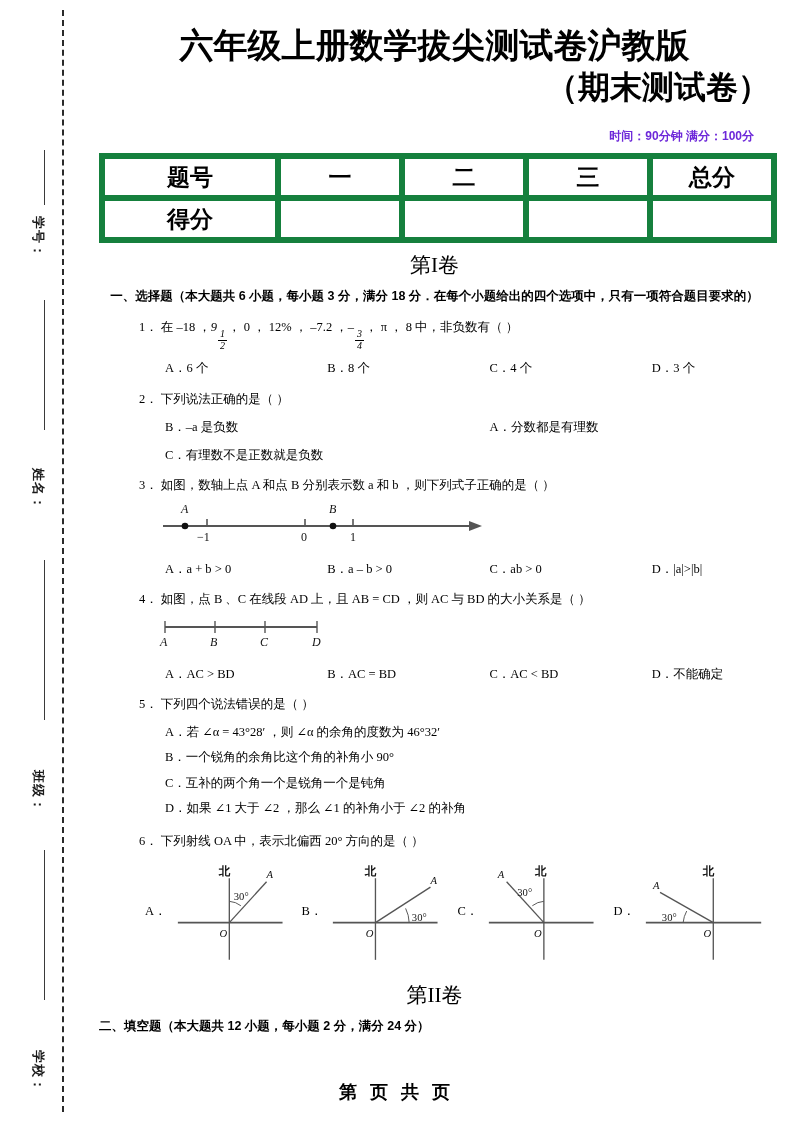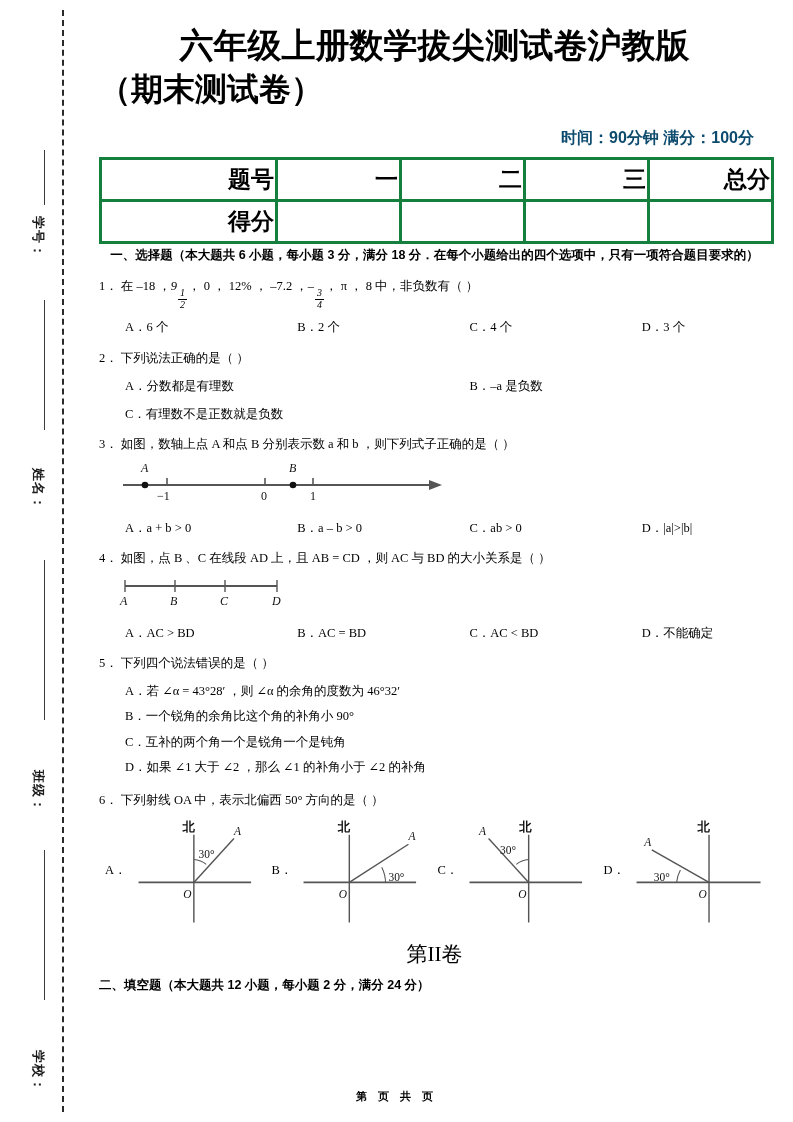--- a/index.html
+++ b/index.html
@@ -62,49 +62,49 @@
     margin: 24px 0 0 0;
     text-align: center;
     font-family: "Liberation Sans", "DejaVu Sans", sans-serif;
     font-weight: 700;
     font-size: 34px;
     line-height: 1.25;
     letter-spacing: 0px;
     color: #000;
   }
   .subtitle {
-    text-align: left;
-    font-family: Liberation Sans, sans-serif;
+    text-align: right;
+    font-family: Liberation Mono, monospace;
     font-weight: 700;
     font-size: 32px;
     line-height: 1.3;
     margin-top: 2px;
     color: #000;
   }
   .exam-meta {
     margin-top: 18px;
     text-align: right;
     padding-right: 16px;
     font-family: "Liberation Sans", "DejaVu Sans", sans-serif;
-    font-size: 16px;
+    font-size: 12px;
     font-weight: 600;
-    color: #0c4a6e;
+    color: #6d28d9;
   }
 
   
   table.score-table {
     margin-top: 8px;
     width: 673px;
     border-collapse: collapse;
     table-layout: fixed;
   }
   table.score-table td {
-    border: 3px solid #15803d;
+    border: 6px solid #15803d;
     height: 42px;
-    text-align: right;
+    text-align: center;
     vertical-align: middle;
     font-family: "Liberation Sans", "DejaVu Sans", sans-serif;
     font-size: 23px;
     font-weight: 700;
     color: #000;
   }
   table.score-table td.hdr-cell { width: 176px; }
   table.score-table td.col-cell { width: 124px; }
 
   .juan-head {
@@ -127,21 +127,21 @@
   .section-head-2 {
     font-family: "Liberation Sans", "DejaVu Sans", sans-serif;
     font-size: 12.5px;
     font-weight: 700;
     line-height: 1.8;
     color: #000;
     margin: 4px 0 0 0;
   }
 
   
-  .q { margin-top: 9px; font-size: 12.5px; color: #000; }
+  .q { margin-top: 9px; font-size: 12.5px; color: #000; margin-left: 40px; }
   .q-stem {
     line-height: 1.7;
     font-size: 12.5px;
   }
   .q-num { margin-right: 3px; }
   .i { font-style: italic; font-family: "Liberation Serif","DejaVu Serif",serif; }
 
   .opts {
     display: flex;
     margin-top: 7px;
@@ -177,21 +177,21 @@
     margin-right: 2px;
     font-family: "Liberation Serif","DejaVu Serif",serif;
   }
 
   .footer {
     position: absolute;
     left: 0; right: 0;
     bottom: 18px;
     text-align: center;
     font-family: "Liberation Sans", "DejaVu Sans", sans-serif;
-    font-size: 11px;
+    font-size: 18px;
     font-weight: 700;
     letter-spacing: 4px;
     color: #000;
   }
 </style>
 </head>
 <body>
 
 <div class="left-margin">
   <div class="dashed-line"></div>
@@ -225,47 +225,48 @@
       <tr>
         <td class="hdr-cell">得分</td>
         <td class="col-cell"></td>
         <td class="col-cell"></td>
         <td class="col-cell"></td>
         <td class="col-cell"></td>
       </tr>
     </tbody>
   </table>
 
+  <div class="juan-head">第I卷</div>
   <div class="section-head">一、选择题（本大题共 6 小题，每小题 3 分，满分 18 分．在每个小题给出的四个选项中，只有一项符合题目要求的）</div>
 
   <div class="q">
     <div class="q-stem">
       <span class="q-num">1．</span><span>在 –18 ，</span><span class="i">9</span><span class="frac">
           <span class="num">1</span>
           <span class="den">2</span>
         </span><span>， 0 ， 12% ， –7.2 ，</span><span>–</span><span class="frac">
           <span class="num">3</span>
           <span class="den">4</span>
         </span><span>， π ， 8 中，非负数有（      ）</span>
     </div>
     <div class="opts c4">
       <div>A．6 个</div>
-      <div>B．2 个</div>
+      <div>B．8 个</div>
       <div>C．4 个</div>
       <div>D．3 个</div>
     </div>
   </div>
 
   <div class="q">
     <div class="q-stem">
       <span class="q-num">2．</span><span>下列说法正确的是（      ）</span>
     </div>
     <div class="opts c2">
+      <div>B．–a 是负数</div>
       <div>A．分数都是有理数</div>
-      <div>B．–a 是负数</div>
     </div>
     <div class="opts c2">
       <div>C．有理数不是正数就是负数</div>
     </div>
   </div>
 
   <div class="q">
     <div class="q-stem">
       <span class="q-num">3．</span><span>如图，数轴上点 A 和点 B 分别表示数 a 和 b ，则下列式子正确的是（      ）</span>
     </div>
@@ -325,21 +326,21 @@
     <div class="opts-stack">
       <div>A．若 ∠α = 43°28′ ，则 ∠α 的余角的度数为 46°32′</div>
       <div>B．一个锐角的余角比这个角的补角小 90°</div>
       <div>C．互补的两个角一个是锐角一个是钝角</div>
       <div>D．如果 ∠1 大于 ∠2 ，那么 ∠1 的补角小于 ∠2 的补角</div>
     </div>
   </div>
 
   <div class="q">
     <div class="q-stem">
-      <span class="q-num">6．</span><span>下列射线 OA 中，表示北偏西 50° 方向的是（      ）</span>
+      <span class="q-num">6．</span><span>下列射线 OA 中，表示北偏西 20° 方向的是（      ）</span>
     </div>
 
     <div class="fig-row">
 
       <span class="choice-tag">A．</span>
       <svg width="150" height="115" viewBox="0 0 150 115">
         <line x1="10" y1="70" x2="128" y2="70" stroke="#555" stroke-width="1.8"></line>
         <line x1="68" y1="20" x2="68" y2="112" stroke="#555" stroke-width="1.5"></line>
         <line x1="68" y1="70" x2="110" y2="24" stroke="#555" stroke-width="1.5"></line>
         <path d="M 68 46 A 24 24 0 0 1 81 51" fill="none" stroke="#555" stroke-width="1.1"></path>

